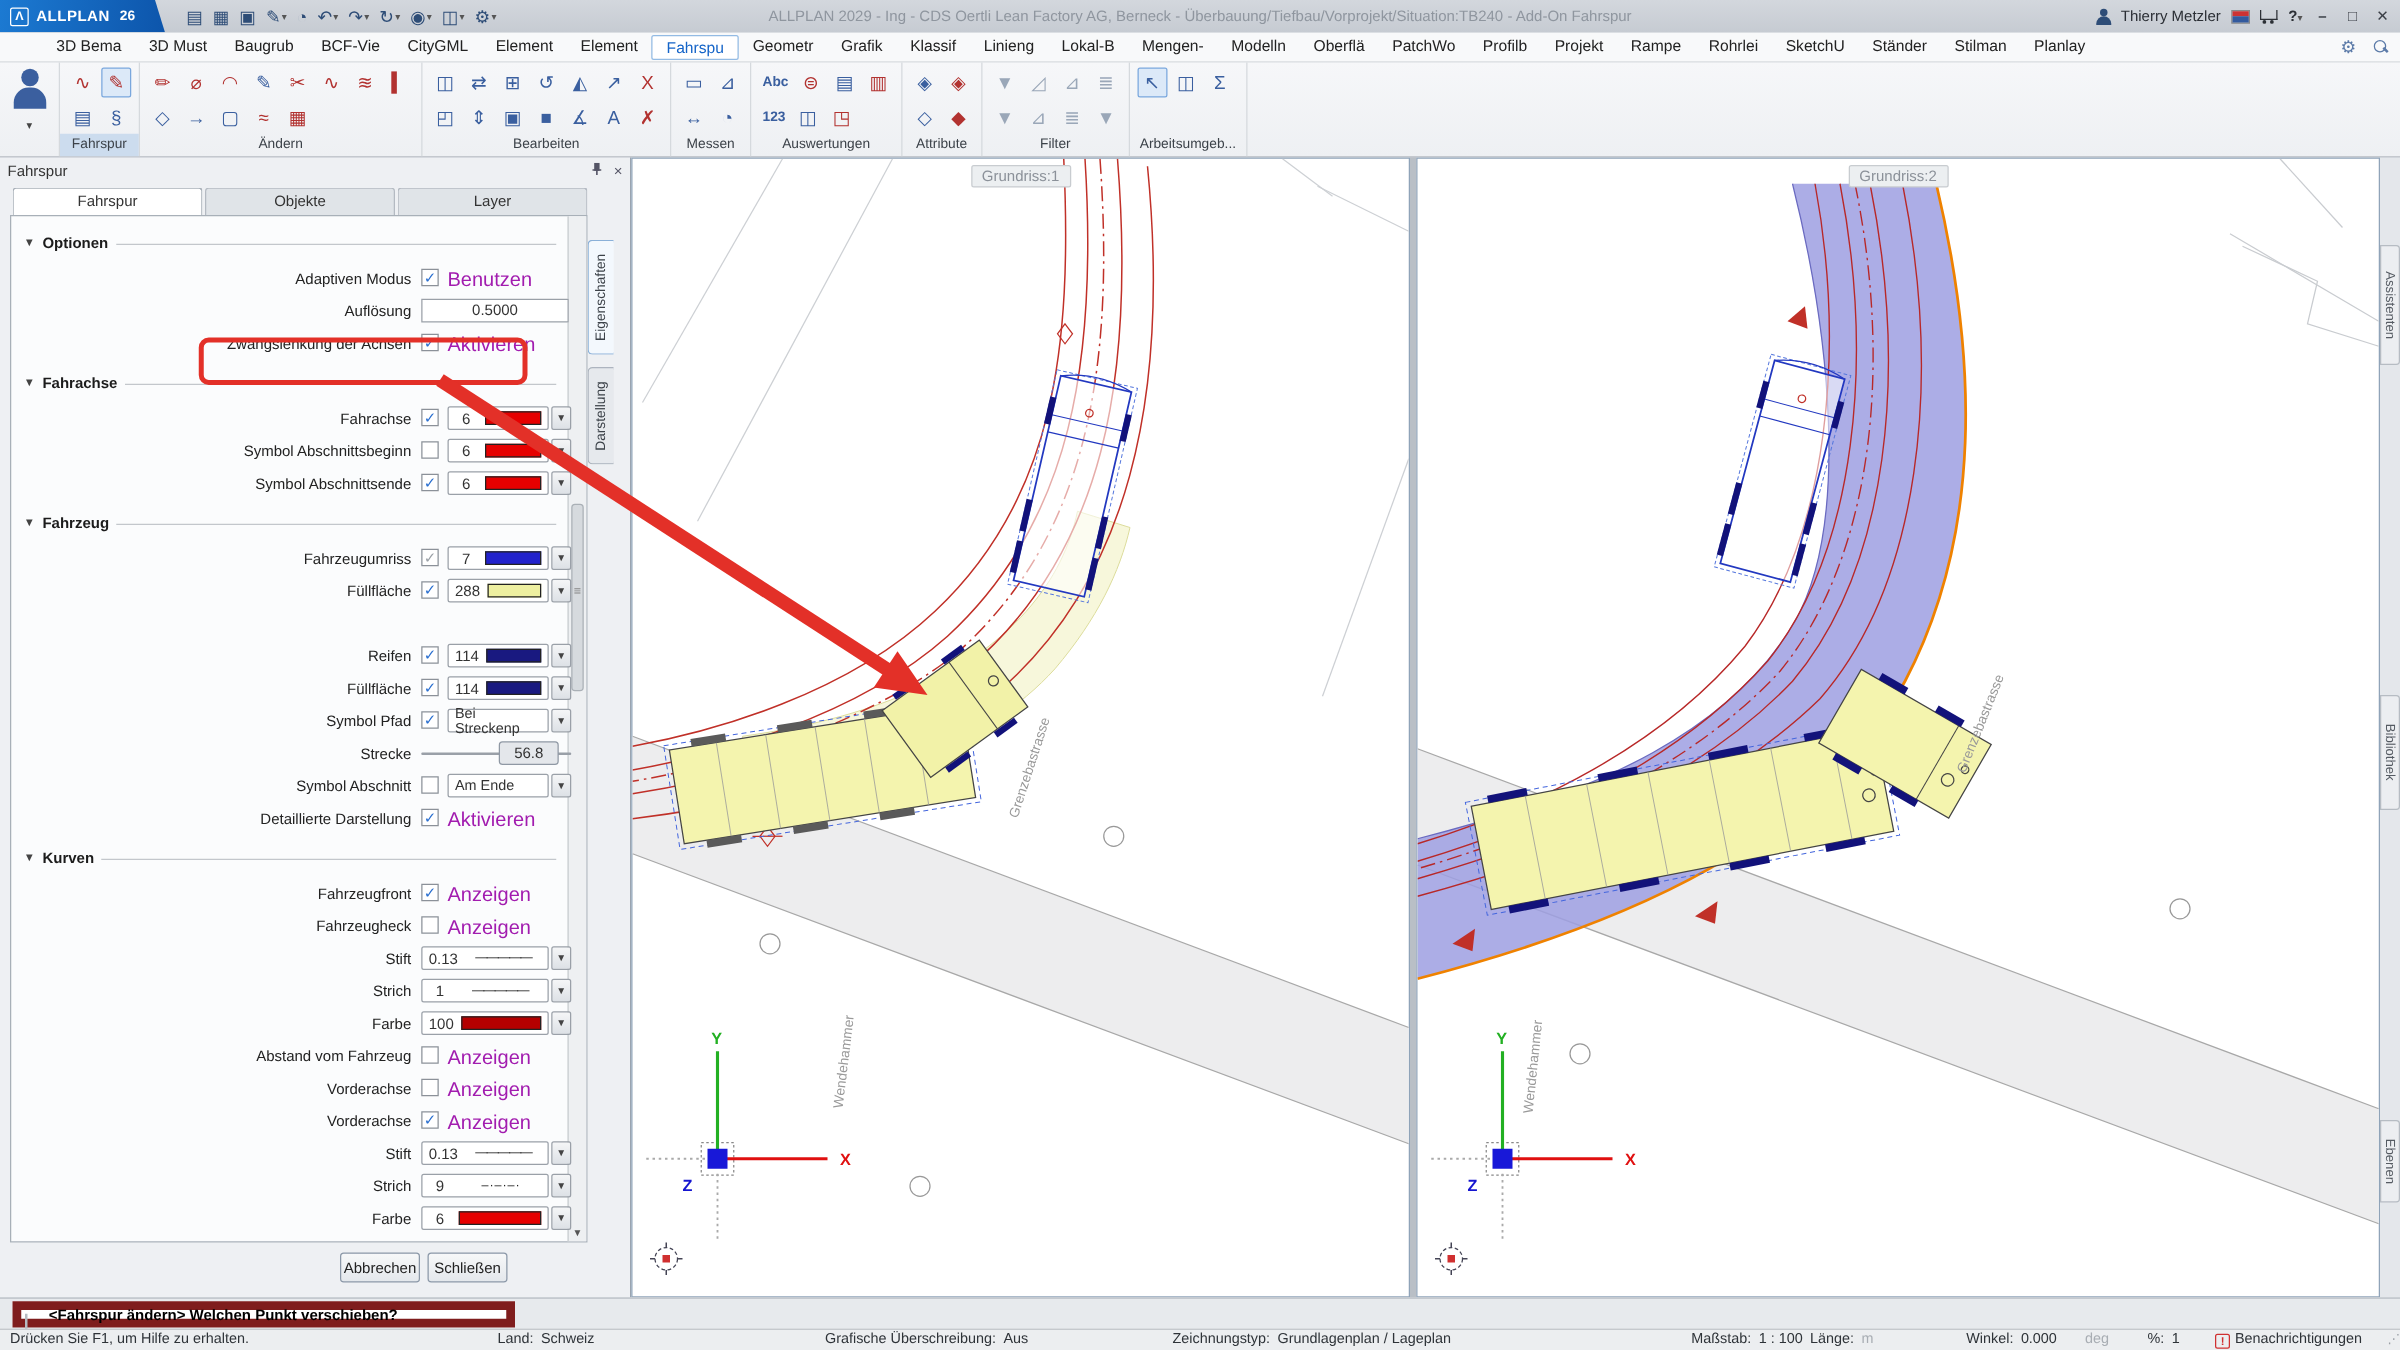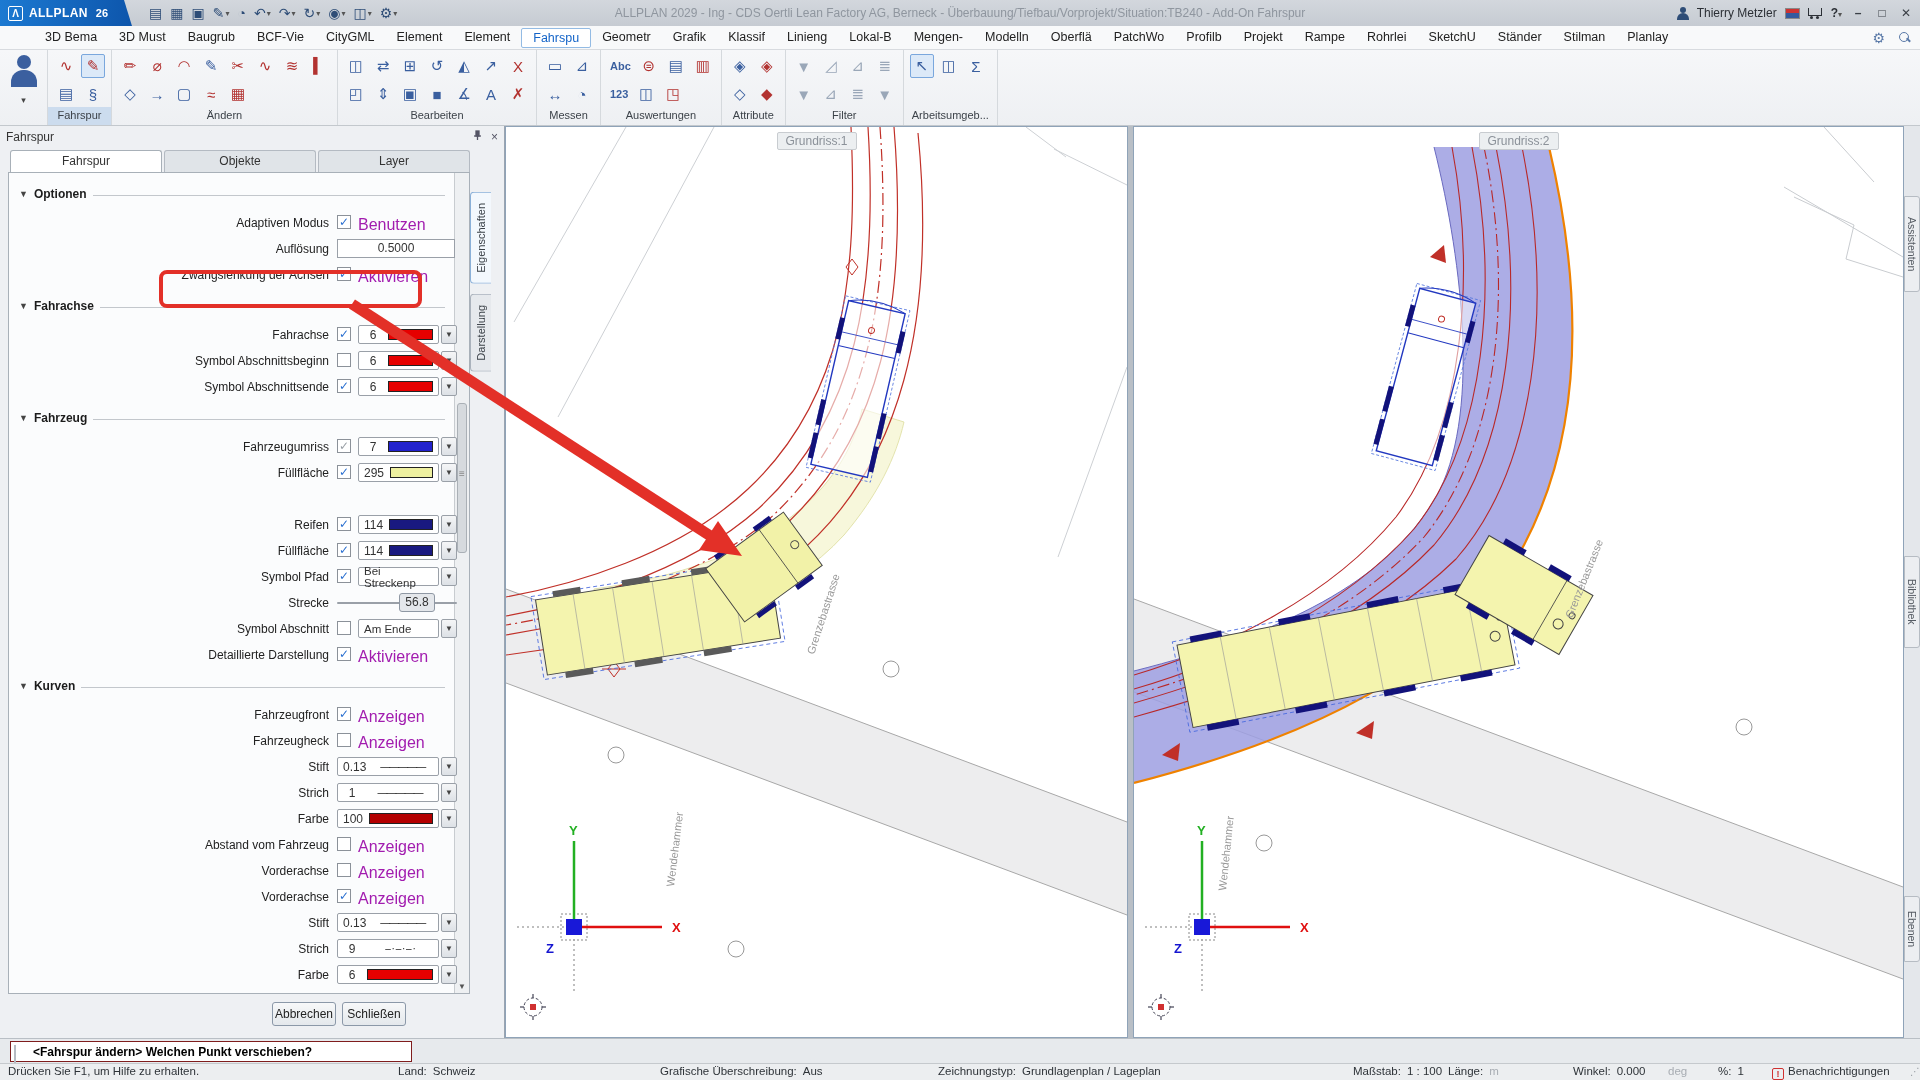--- a/index.html
+++ b/index.html
@@ -79,21 +79,21 @@
   .ptext { position:absolute; left:349px; top:3px; font-size:16px; color:#a21caf; }
   .pinput { position:absolute; left:328px; top:0px; width:118px; height:19px; background:#fff; border:1px solid #9aa0a8; text-align:center; font-size:12px; line-height:17px; }
   .pbox { position:absolute; top:0px; height:19px; background:#fff; border:1px solid #9aa0a8; border-radius:2px; display:flex; align-items:center; padding:0 5px; gap:6px; font-size:12px; }
   .pbox.at-cb { left:349px; width:81px; }
   .pbox.no-cb { left:328px; width:102px; }
   .pbox .pval { min-width:18px; text-align:center; }
   .swatch { height:11px; flex:1; border:1px solid #222; }
   .linePrev { flex:1; text-align:center; color:#222; font-size:10px; letter-spacing:-1px; white-space:nowrap; overflow:hidden; }
   .drop { position:absolute; left:432px; top:0px; width:16px; height:19px; background:linear-gradient(#f5f6f7,#dde1e6); border:1px solid #9aa0a8; border-radius:2px; font-size:8px; color:#444; display:flex; align-items:center; justify-content:center; }
   .slider-track { position:absolute; left:328px; top:9px; width:120px; height:2px; background:#9aa0a8; border-radius:2px; }
-  .slider-chip { position:absolute; left:390px; top:0px; width:36px; height:19px; background:#e4e7eb; border:1px solid #8f98a4; border-radius:3px; text-align:center; font-size:12px; line-height:17px; }
+  .slider-chip { position:absolute; left:390px; top:0px; width:48px; height:19px; background:#e4e7eb; border:1px solid #8f98a4; border-radius:3px; text-align:center; font-size:12px; line-height:17px; }
   .pscroll { position:absolute; right:0; top:0; width:15px; height:100%; background:#eef0f2; border-left:1px solid #c8ccd0; }
   .pthumb { position:absolute; left:2px; top:230px; width:10px; height:150px; background:#d6dade; border:1px solid #aab0b6; border-radius:3px; }
   .pthumb:after { content:"≡"; position:absolute; left:1px; top:64px; color:#888; font-size:10px; }
   .pscroll .sarr { position:absolute; left:3px; bottom:2px; font-size:8px; color:#555; }
   .panel-btns { position:absolute; left:0; top:876px; width:470px; }
   .pbtn { position:absolute; top:0; width:64px; height:24px; background:linear-gradient(#f7f8f9,#e4e8ec); border:1px solid #8b98a8; border-radius:3px; font-size:12px; text-align:center; line-height:22px; color:#222; }
   .side-tabs { position:absolute; left:470px; top:66px; width:22px; }
   .stab { width:21px; border:1px solid #aab2bc; border-left:none; background:#e6e9ed; color:#3c4249; font-size:11px; border-radius:0 4px 4px 0; display:flex; align-items:center; justify-content:center; margin-bottom:10px; writing-mode:vertical-rl; transform:rotate(180deg); padding:10px 0; }
   .stab.active { background:#f3f8fd; border-color:#8ab0d8; }
 
@@ -103,21 +103,21 @@
   .vp2 { left:1133px; width:771px; }
   .vp-badge { position:absolute; top:5px; left:50%; transform:translateX(-50%); background:#eceff1; border:1px solid #c8ccd0; color:#8b9199; font-size:12px; padding:1px 8px; border-radius:2px; }
   .viewport svg { position:absolute; left:0; top:0; }
 
   
   .right-strip { position:absolute; left:1904px; top:126px; width:16px; height:912px; background:#e4e7eb; }
   .rtab { position:absolute; left:0; width:16px; background:#eceef1; border:1px solid #b6bcc3; color:#555b63; font-size:10.5px; writing-mode:vertical-rl; display:flex; align-items:center; justify-content:center; border-radius:0 3px 3px 0; }
 
   
   .promptbar { position:absolute; left:0; top:1038px; width:1920px; height:25px; background:#e7eaed; border-top:1px solid #b9bfc5; }
-  .prompt-box { position:absolute; left:10px; top:2px; width:402px; height:21px; background:#fff; border:1px solid #7f1d1d; display:flex; align-items:center; padding-left:22px; }
+  .prompt-box { position:absolute; left:10px; top:2px; width:402px; height:21px; background:#fff; border:7px solid #7f1d1d; display:flex; align-items:center; padding-left:22px; }
   .prompt-box b { font-size:12px; color:#000; }
   .prompt-grip { position:absolute; left:3px; top:3px; width:3px; height:19px; border-left:2px solid #b5bbc2; }
   .statusbar { position:absolute; left:0; top:1063px; width:1920px; height:17px; background:#eceef0; border-top:1px solid #c5c9cd; font-size:11.5px; }
   .st-item { position:absolute; top:1px; white-space:nowrap; color:#2e3338; }
   .st-item .lab { color:#2e3338; margin-right:6px; }
   .st-item.dim { color:#a8adb3; }
   .alert-ic { display:inline-block; width:12px; height:12px; border:1.4px solid #d03030; border-radius:2px; color:#d03030; font-size:9px; font-weight:bold; text-align:center; line-height:11px; margin-right:4px; vertical-align:-2px; }
   .grip { position:absolute; right:2px; top:2px; color:#9aa0a6; font-size:10px; letter-spacing:-2px; }
 
   
@@ -433,21 +433,21 @@
             <span class="swatch" style="background: rgb(34, 34, 204);"></span>
           </span>
           <span class="drop">▼</span>
         </div>
         <div class="prow" style="top: 290px;">
           <span class="plabel">Füllfläche</span>
           <span class="pcheck">
             <span class="ck">✓</span>
           </span>
           <span class="pbox at-cb">
-            <span class="pval">295</span>
+            <span class="pval">288</span>
             <span class="swatch" style="background: rgb(238, 240, 160);"></span>
           </span>
           <span class="drop">▼</span>
         </div>
         <div class="prow" style="top: 342px;">
           <span class="plabel">Reifen</span>
           <span class="pcheck">
             <span class="ck">✓</span>
           </span>
           <span class="pbox at-cb">

